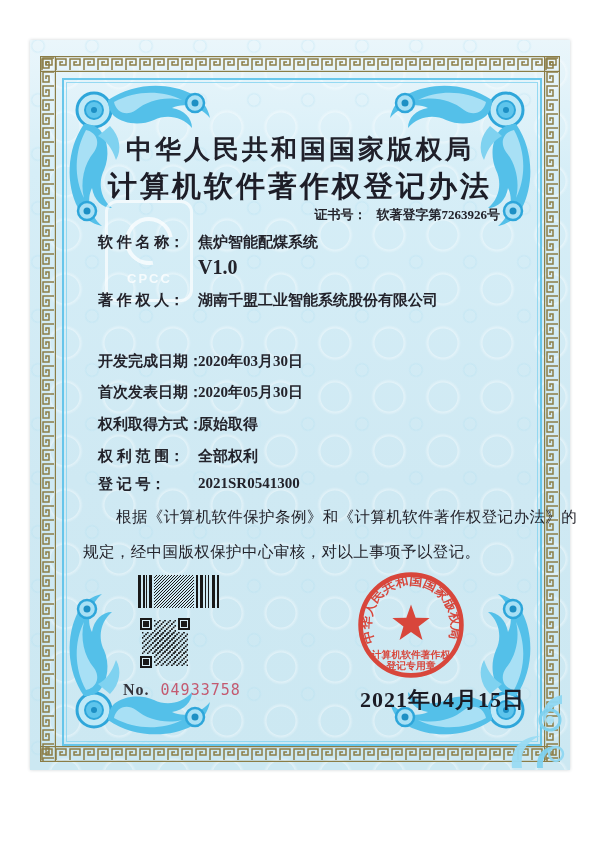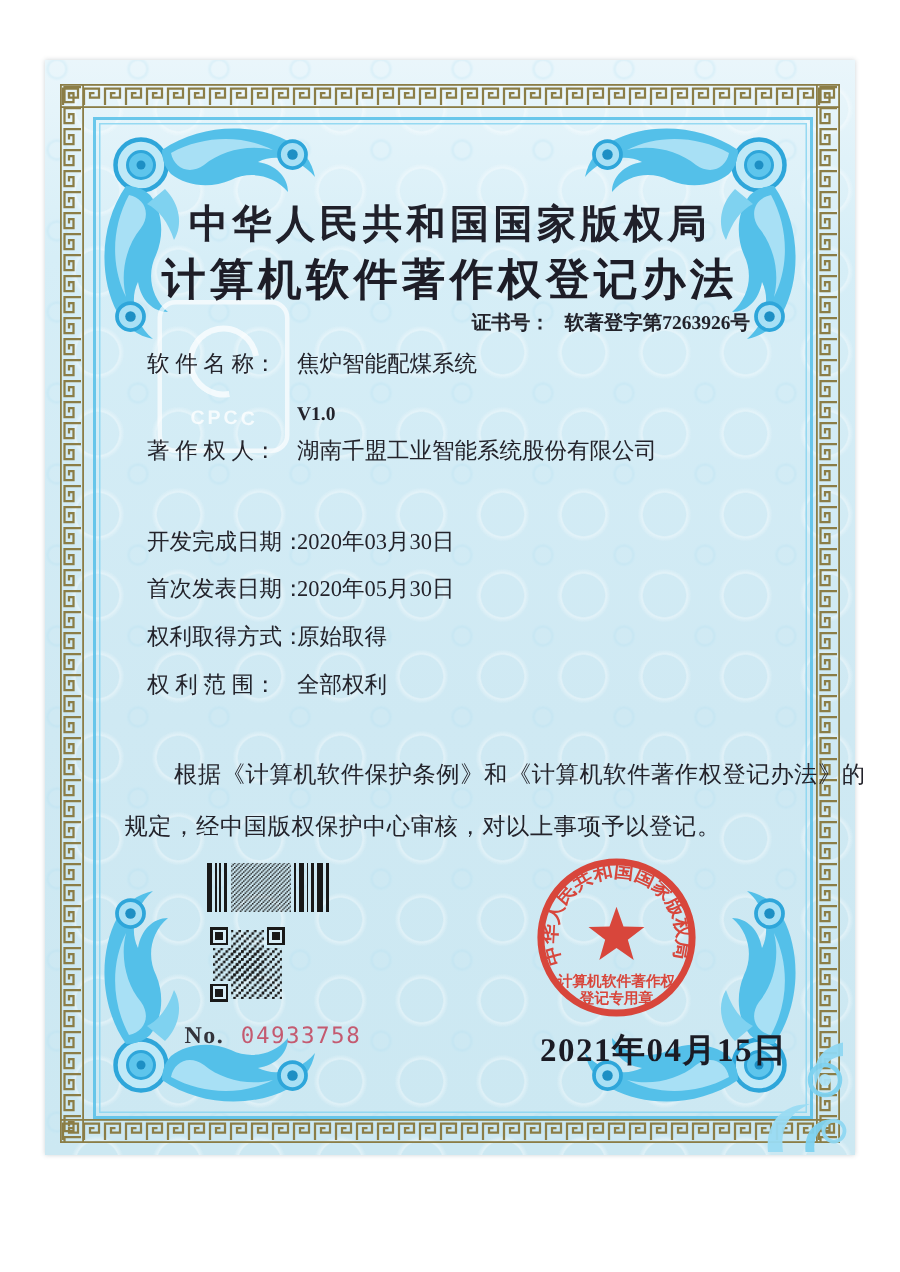--- a/index.html
+++ b/index.html
@@ -36,24 +36,24 @@
   .cpcc .cap{margin-top:6px;color:rgba(255,255,255,.9);font-family:"Liberation Sans",sans-serif;
     font-weight:bold;font-size:13px;letter-spacing:2px;transform:rotate(0.001deg);}
 
   .authority{position:absolute;left:0;top:92px;width:100%;text-align:center;
     font-size:26px;font-weight:bold;color:#20202a;letter-spacing:3px;}
   .cert-title{position:absolute;left:0;top:127px;width:100%;text-align:center;
     font-size:29px;font-weight:bold;color:#1d1d27;letter-spacing:3px;}
   .certno{position:absolute;top:166px;right:70px;font-size:13px;font-weight:bold;color:#23232b;}
   .certno .lab{margin-right:10px;}
 
-  .row{position:absolute;left:68px;right:30px;height:22px;font-size:15px;font-weight:normal;color:#23232b;}
+  .row{position:absolute;left:68px;right:30px;height:22px;font-size:15px;font-weight:bold;color:#23232b;}
   .row .lbl{position:absolute;left:0;white-space:nowrap;}
   .row .val{position:absolute;left:100px;white-space:nowrap;}
-  .version{position:absolute;left:168px;top:228px;font-size:13px;font-weight:bold;color:#23232b;}
+  .version{position:absolute;left:168px;top:216px;font-size:20px;font-weight:bold;color:#23232b;}
 
   .stmt{position:absolute;left:53px;width:445px;font-size:15.5px;font-weight:normal;
     color:#23232b;line-height:20px;letter-spacing:.4px;white-space:nowrap;}
   .stmt.l1{top:467px;padding-left:33px;}
   .stmt.l2{top:502px;}
 
   .barcode{position:absolute;left:108px;top:535px;width:82px;height:33px;}
   .qrcode{position:absolute;left:110px;top:578px;width:50px;height:50px;}
 
   .serial{position:absolute;left:93px;top:641px;font-size:16px;}
@@ -169,20 +169,24 @@
     <span class="val">2020年05月30日</span>
   </div>
   <div class="row" style="top:375px">
     <span class="lbl">权利取得方式：</span>
     <span class="val">原始取得</span>
   </div>
   <div class="row" style="top:407px">
     <span class="lbl">权 利 范 围：</span>
     <span class="val">全部权利</span>
   </div>
+  <div class="row" style="top:435px">
+    <span class="lbl">登  记  号：</span>
+    <span class="val">2021SR0541300</span>
+  </div>
 
   <div class="stmt l1">根据《计算机软件保护条例》和《计算机软件著作权登记办法》的</div>
   <div class="stmt l2">规定，经中国版权保护中心审核，对以上事项予以登记。</div>
 
   <svg class="barcode" viewBox="0 0 82 33" shape-rendering="crispEdges">
     <rect x="0" y="0" width="3" height="33" fill="#191919"></rect>
     <rect x="5" y="0" width="1.5" height="33" fill="#191919"></rect>
     <rect x="8" y="0" width="1" height="33" fill="#191919"></rect>
     <rect x="11" y="0" width="2.5" height="33" fill="#191919"></rect>
     <rect x="16" y="0" width="40" height="33" fill="url(#chk)"></rect>

